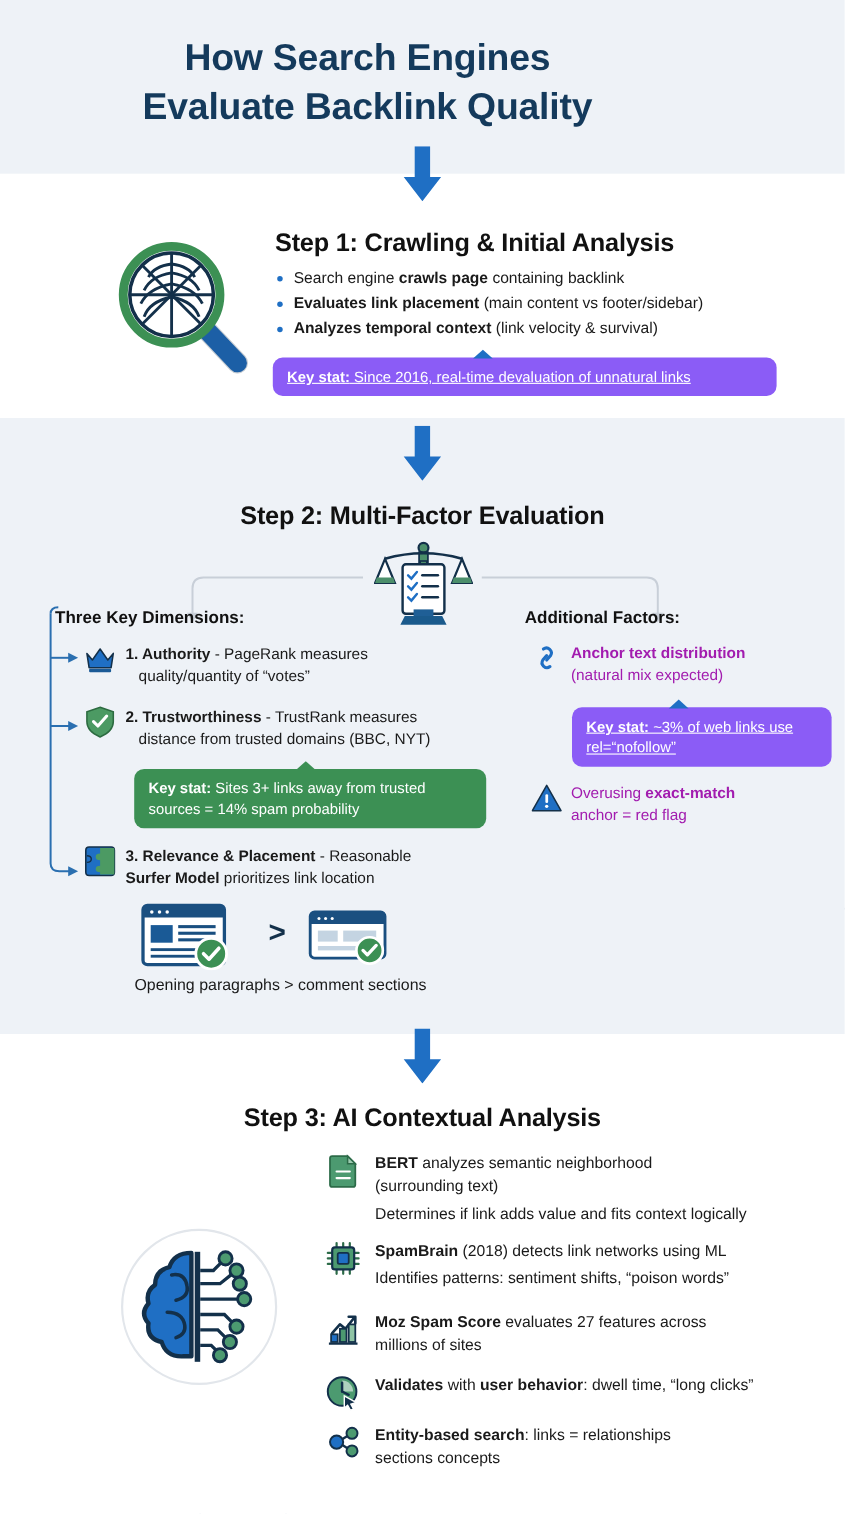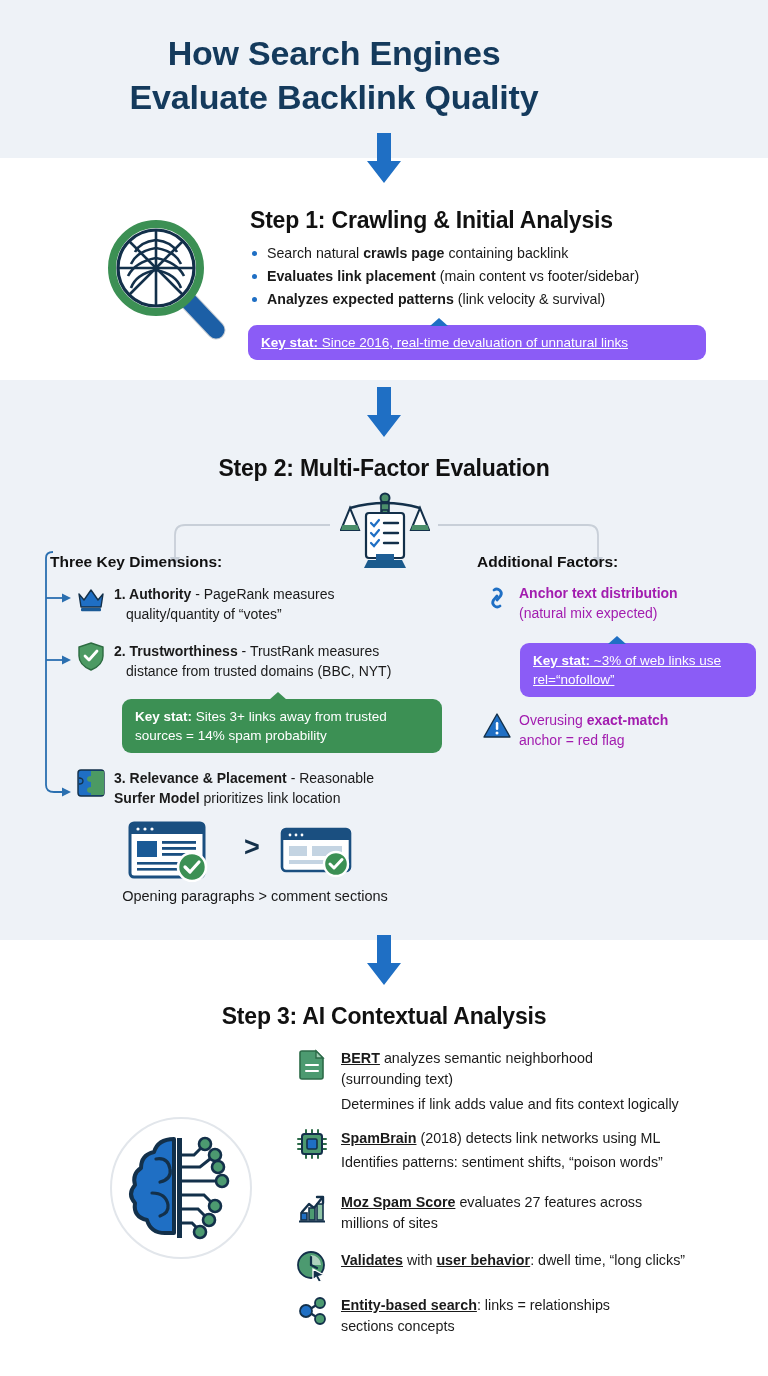--- a/index.html
+++ b/index.html
@@ -146,21 +146,21 @@
   #compare-caption {
     position: absolute; left: 60px; top: 888px; width: 390px;
     text-align: center; font-size: 14.5px; color: #1a1a1a; white-space: nowrap;
   }
 
   
   .ai-item { position: absolute; width: 450px; }
   .ai-icon { position: absolute; left: 0; top: 0; width: 32px; height: 32px; }
   .ai-icon svg { display: block; width: 100%; height: 100%; }
   .ai-text { padding-left: 45px; font-size: 14.3px; line-height: 21px; color: #1a1a1a; }
-  .ai-text b { font-weight: bold; text-decoration: underline; }
+  .ai-text b { font-weight: bold; }
   .ai-sub { padding-left: 45px; font-size: 14.3px; line-height: 21px; color: #1a1a1a; }
 
   #ai-1 { left: 296px; top: 1048px; width: 440px; }
   #ai-2 { left: 296px; top: 1128px; width: 440px; }
   #ai-3 { left: 296px; top: 1192px; width: 420px; }
   #ai-4 { left: 296px; top: 1250px; width: 440px; }
   #ai-5 { left: 296px; top: 1295px; width: 400px; }
 
   .brain { position: absolute; left: 108px; top: 1115px; width: 146px; height: 146px; }
   .brain svg { display: block; }
@@ -244,23 +244,23 @@
             <path d="M52 40 Q73 44 80 58"></path>
           <path d="M52 52 Q32 56 27 70"></path>
             <path d="M52 52 Q72 56 77 70"></path>
         </g>
       </svg>
     </div>
 
     <div class="step-heading" id="step1-heading">Step 1: Crawling &amp; Initial Analysis</div>
 
     <div class="bullets">
-      <div class="bullet"><span>Search natural </span><b>crawls page</b><span> containing backlink</span></div>
+      <div class="bullet"><span>Search engine </span><b>crawls page</b><span> containing backlink</span></div>
       <div class="bullet"><span></span><b>Evaluates link placement</b><span> (main content vs footer/sidebar)</span></div>
-      <div class="bullet"><span></span><b>Analyzes expected patterns</b><span> (link velocity &amp; survival)</span></div>
+      <div class="bullet"><span></span><b>Analyzes temporal context</b><span> (link velocity &amp; survival)</span></div>
     </div>
 
     <div class="keystat ks-blue" id="keystat-1">
       <span class="notch"></span>
       <b>Key stat:</b><span> Since 2016, real-time devaluation of unnatural links</span>
     </div>
 
     <div class="arrow arrow-2">
       <svg viewBox="0 0 44 50">
           <path d="M15 0 h14 v28 h10 L22 50 L5 28 h10 z" fill="#1f6fc4"></path>

